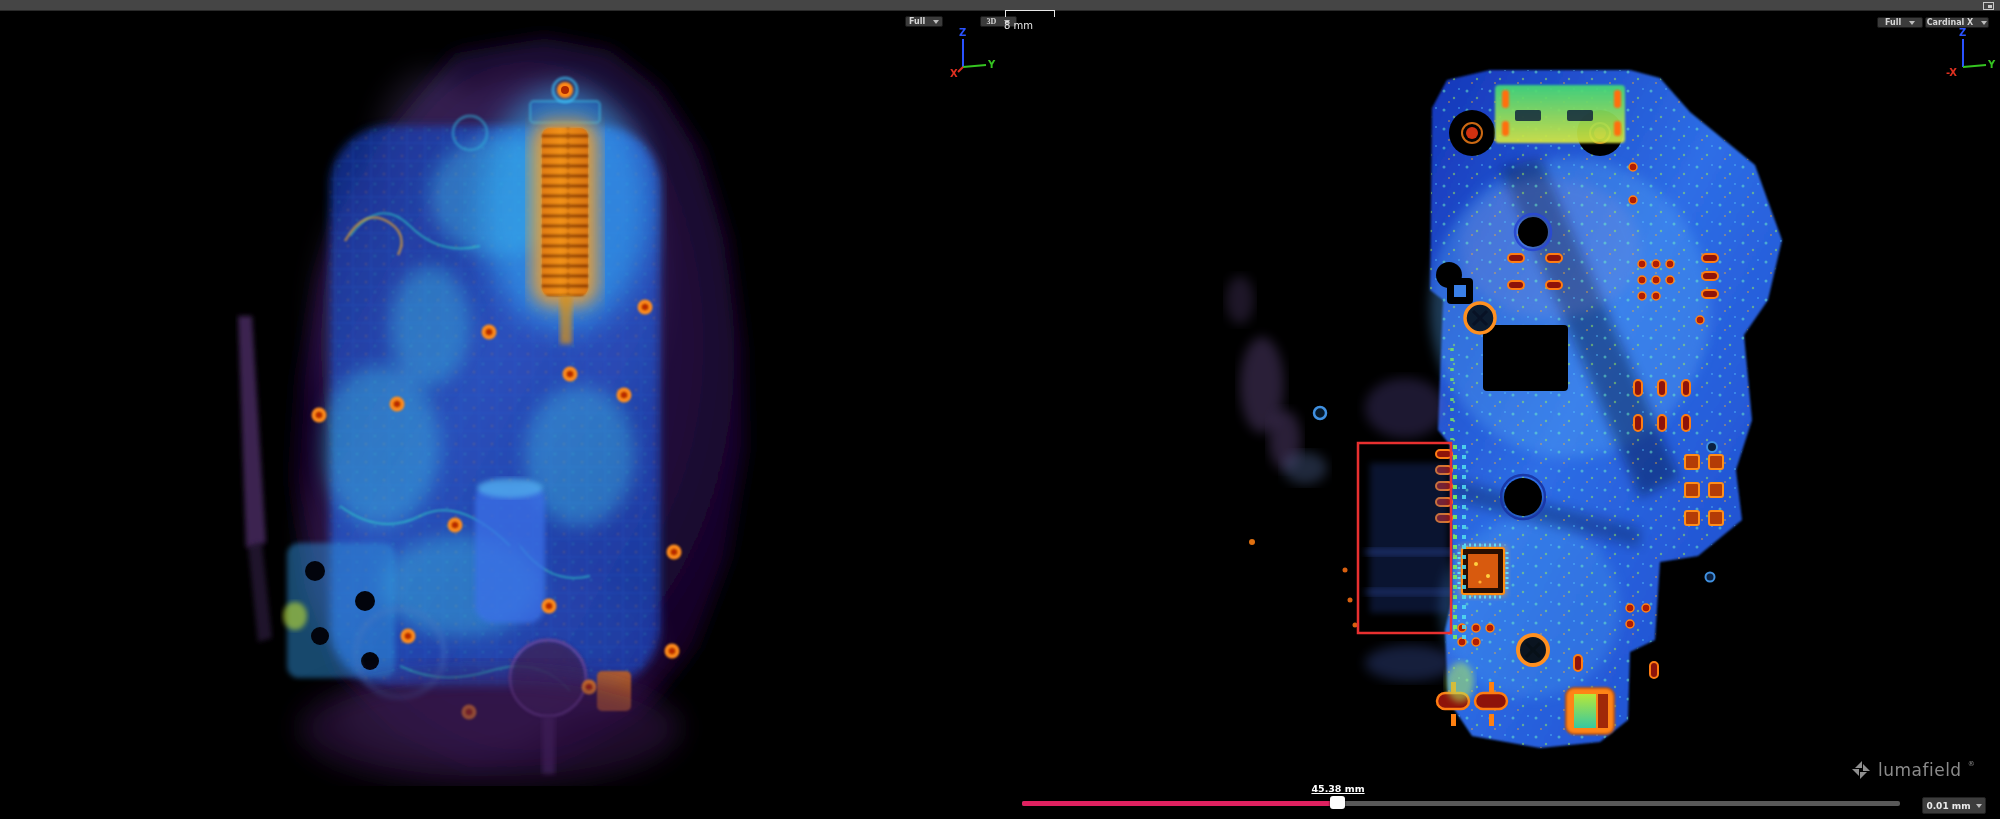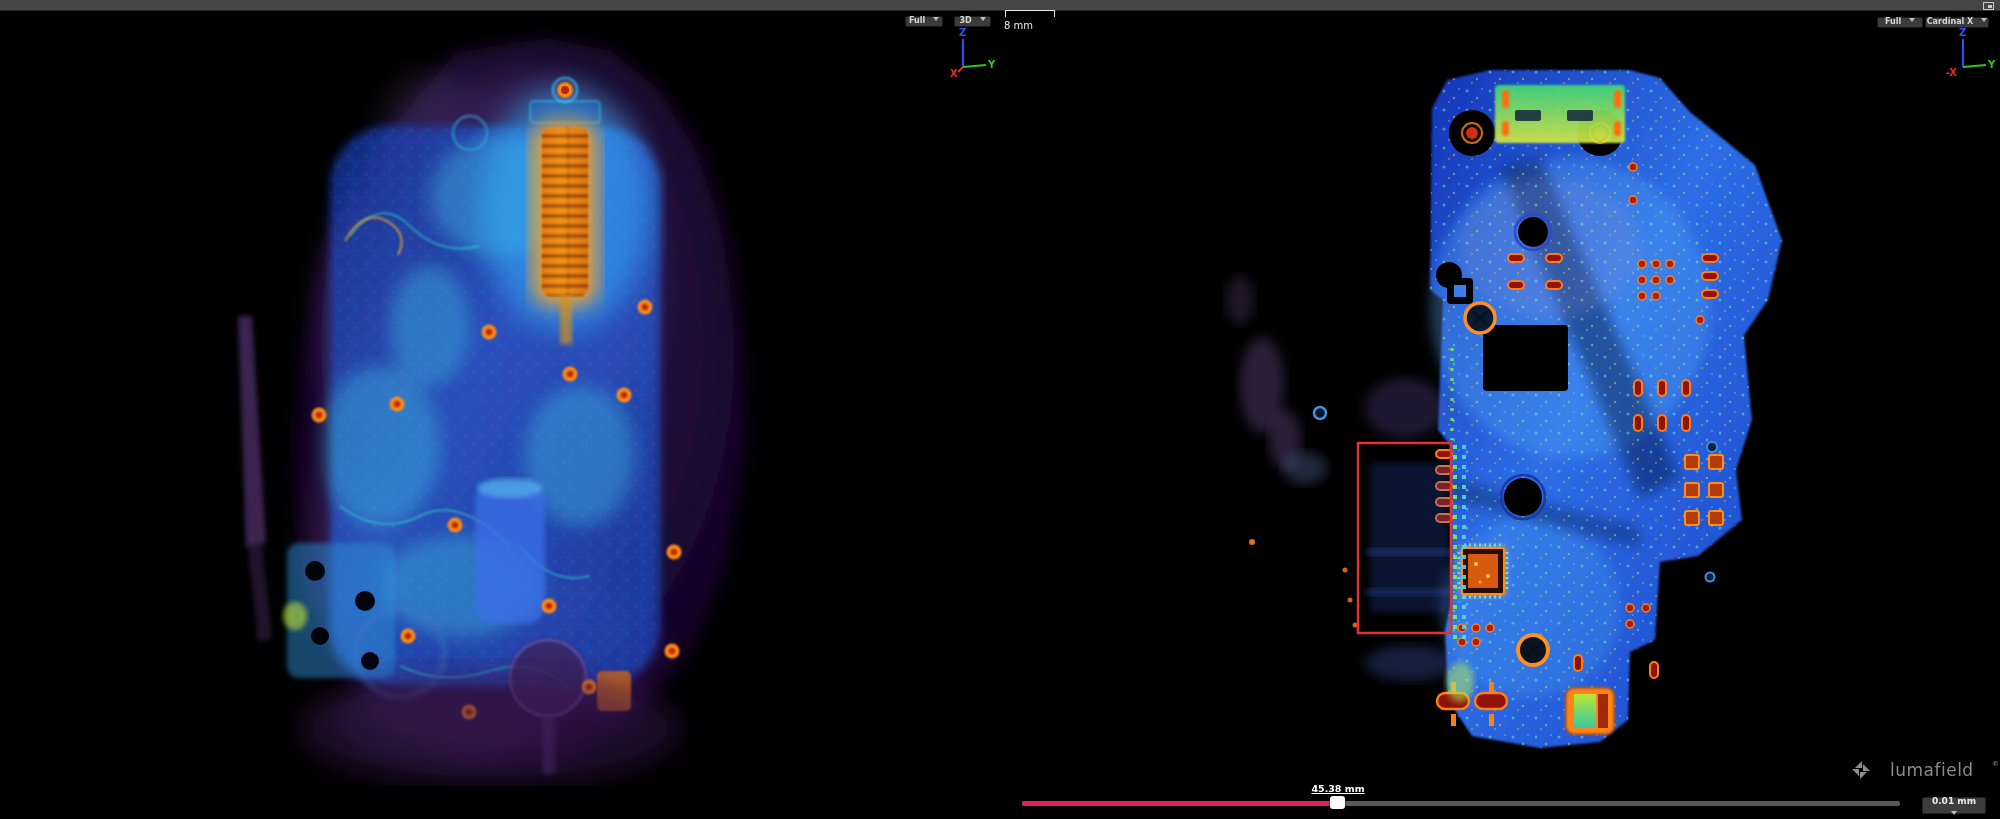--- a/index.html
+++ b/index.html
@@ -7,26 +7,26 @@
     font-family:"DejaVu Sans","Liberation Sans",sans-serif; }
   .abs { position:absolute; }
   #stage { position:relative; width:2000px; height:819px; background:#000; }
 
   
   #titlebar { left:0; top:0; width:2000px; height:11px; background:#454545; border-bottom:1px solid #2a2a2a; }
   #winicon { left:1983px; top:2px; width:11px; height:8px; border:1px solid #c9c9c9; background:#454545; }
   #winicon::after { content:""; position:absolute; right:1px; bottom:1px; width:4px; height:3px; background:#c9c9c9; }
 
   
-  .btn { display:flex; justify-content:center; gap:8px;
+  .btn { display:flex; align-items:center; justify-content:center; gap:8px;
     height:11px; background:#3b3b3b; border:1px solid #191919; border-radius:2px;
     color:#d6d6d6; font-size:8px; font-weight:bold; line-height:1; cursor:default; }
   .chev { width:0; height:0; border-left:3px solid transparent; border-right:3px solid transparent; border-top:4px solid #bdbdbd; }
   #btn-l-size { left:905px; top:16px; width:38px; }
-  #btn-l-view { left:954px; top:16px; width:37px; }
+  #btn-l-view { left:980px; top:16px; width:37px;font-family:Liberation Serif, serif; }
   #btn-r-size { left:1877px; top:17px; width:46px; }
   #btn-r-view { left:1925px; top:17px; width:64px; }
 
   
   #scalebar { left:1005px; top:10px; width:50px; height:7px;
     border-top:1px solid #e8e8e8; border-left:1px solid #e8e8e8; border-right:1px solid #e8e8e8; }
   #scalelabel { left:1004px; top:20px; color:#e8e8e8; font-size:10px; }
 
   
   .gz { width:60px; height:52px; }
@@ -41,24 +41,24 @@
 
   
   #slider-track { left:1022px; top:801px; width:878px; height:5px; background:#595959; border-radius:2px; }
   #slider-fill { left:0; top:0; width:316px; height:5px; background:#df2160; border-radius:2px 0 0 2px; }
   #slider-handle { left:1330px; top:796px; width:15px; height:13px; background:#fdfdfd; border-radius:3px; box-shadow:0 0 2px #000; }
   #slider-label { left:1293px; top:783px; width:90px; text-align:center; color:#fff; font-size:9.5px; font-weight:bold;text-decoration:underline; }
 
   
   #step-btn { left:1922px; top:797px; width:64px; height:17px; background:#3d3d3d; border:1px solid #222;
     border-radius:2px; display:flex; align-items:center; justify-content:center; gap:5px;
-    color:#ececec; font-size:9px; font-weight:bold;flex-direction:column; }
-
-  
-  #logo { left:1850px; top:759px; display:flex; align-items:center; gap:18px; color:#8a8a8a; }
+    color:#ececec; font-size:9px; font-weight:bold; }
+
+  
+  #logo { left:1850px; top:759px; display:flex; align-items:center; gap:6px; color:#8a8a8a; }
   #logo-text { font-size:17px; letter-spacing:0.5px; }
   #logo-reg { font-size:7px; vertical-align:super; position:relative; top:-6px; }
 </style>
 </head>
 <body>
 
 <div id="stage">
 
   <div class="abs" id="titlebar"></div>
   <div class="abs" id="winicon"></div>

